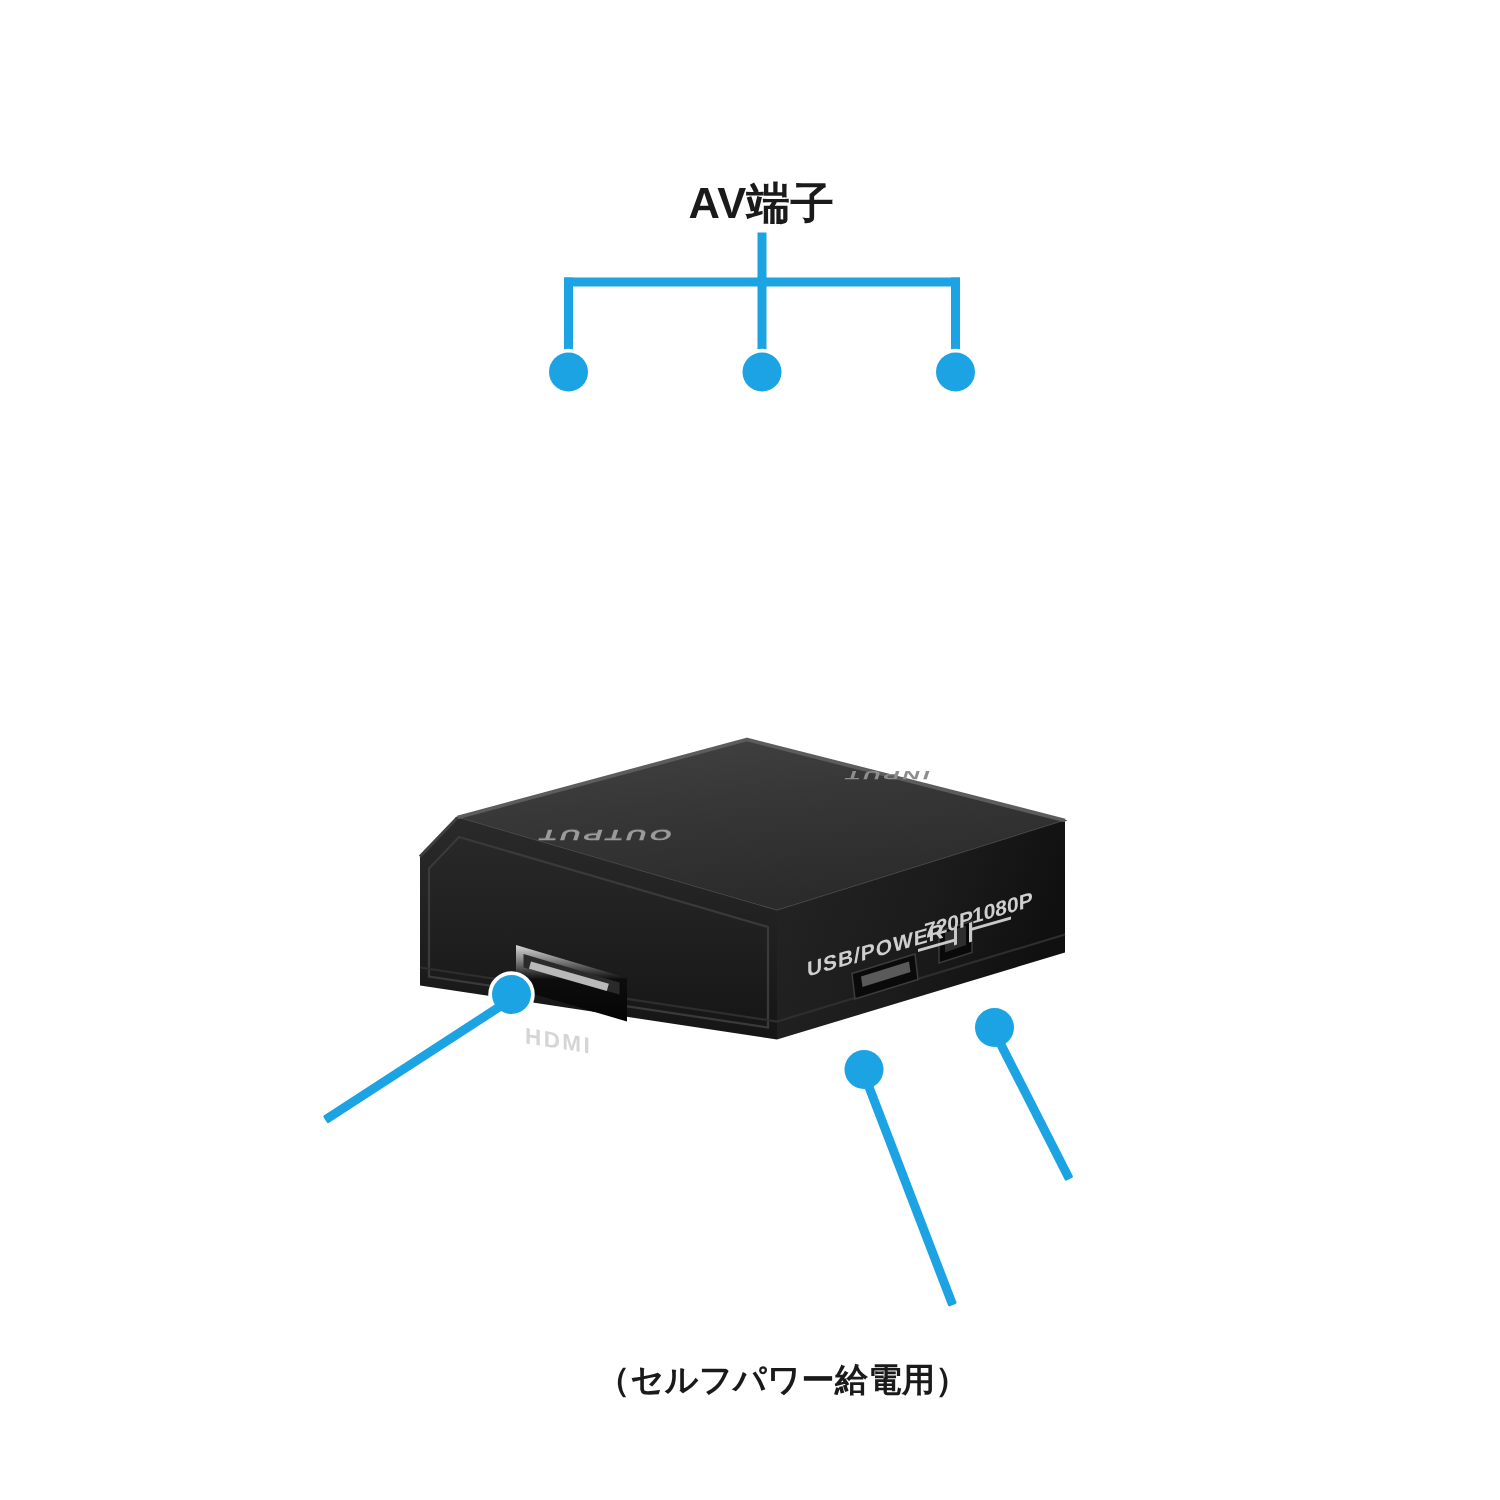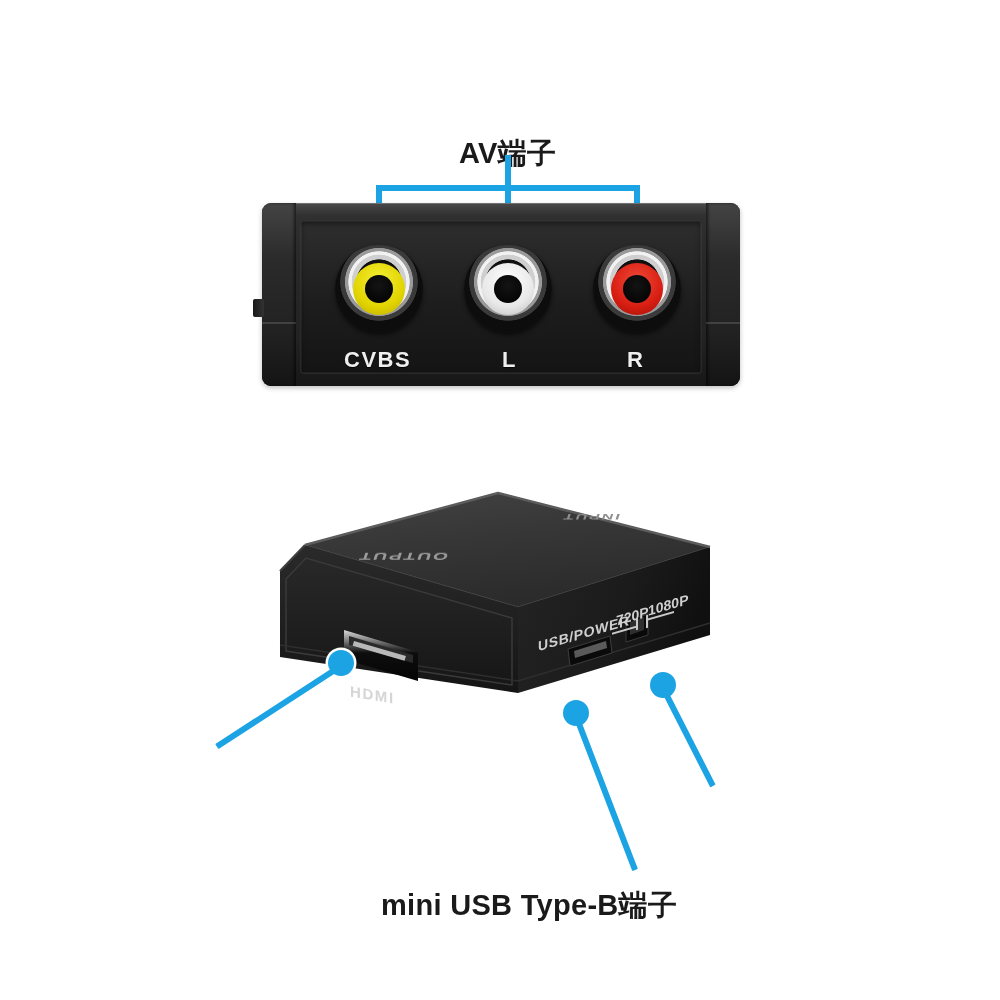--- a/index.html
+++ b/index.html
@@ -7,21 +7,21 @@
        font-family:"Liberation Sans","DejaVu Sans",sans-serif;color:#1a1a1a;}
 
   .stage{position:absolute;inset:0;}
 
   
   .cl-line{position:absolute;background:#1ca3e3;}
   .cl-dot{position:absolute;border-radius:50%;background:#1ca3e3;
           box-shadow:0 0 0 2.5px #ffffff;}
   .cl-diag{position:absolute;transform-origin:0 50%;height:6px;background:#1ca3e3;border-radius:1px;}
 
-  .callout-text{position:absolute;white-space:nowrap;color:#1a1a1a;font-weight:600;margin-top:18px;}
+  .callout-text{position:absolute;white-space:nowrap;color:#1a1a1a;font-weight:600;}
 
   
   #top-device{position:absolute;left:262px;top:203px;width:478px;height:183px;}
   .td-body{position:absolute;inset:0;border-radius:9px;
     background:
       linear-gradient(180deg,#4a4a4a 0%,#303030 7%,#272727 35%,#232323 72%,#171717 100%);
     box-shadow:inset 0 1px 0 rgba(255,255,255,.22), 0 2px 5px rgba(0,0,0,.25);}
   .td-sidecap{position:absolute;top:0;height:100%;width:34px;
     background:linear-gradient(180deg,#444 0%,#2b2b2b 30%,#222 70%,#141414 100%);}
   .td-sidecap.left{left:0;border-radius:9px 0 0 9px;
@@ -67,46 +67,20 @@
 
   <div class="cl-line" style="left:505px;top:155px;width:6px;height:33px;"></div>
   <div class="cl-line" style="left:376px;top:185px;width:264px;height:6px;"></div>
   <div class="cl-line" style="left:376px;top:185px;width:6px;height:62px;"></div>
   <div class="cl-line" style="left:505px;top:185px;width:6px;height:62px;"></div>
   <div class="cl-line" style="left:634px;top:185px;width:6px;height:62px;"></div>
   <div class="cl-dot" style="left:366px;top:235px;width:26px;height:26px;"></div>
   <div class="cl-dot" style="left:495px;top:235px;width:26px;height:26px;"></div>
   <div class="cl-dot" style="left:624px;top:235px;width:26px;height:26px;"></div>
 
-  <div id="top-device">
-    <div class="td-body"></div>
-    <div class="td-sidecap left"></div>
-    <div class="td-sidecap right"></div>
-    <div class="td-seam" style="top:119px;left:0;width:34px;"></div>
-    <div class="td-seam" style="top:119px;right:0;left:auto;width:34px;"></div>
-    <div class="td-tab"></div>
-    <div class="td-panel"></div>
-
-    <div class="rca yellow" style="left:73px;top:42px;">
-      <div class="ring"></div>
-      <div class="hole"></div>
-    </div>
-    <div class="rca white" style="left:202px;top:42px;">
-      <div class="ring"></div>
-      <div class="hole"></div>
-    </div>
-    <div class="rca red" style="left:331px;top:42px;">
-      <div class="ring"></div>
-      <div class="hole"></div>
-    </div>
-
-    <div class="port-label" style="left:82px;top:144px;">CVBS</div>
-    <div class="port-label" style="left:240px;top:144px;">L</div>
-    <div class="port-label" style="left:365px;top:144px;">R</div>
-  </div>
 
   <div id="bottom-device">
     <svg width="500" height="255" viewBox="0 0 500 255">
       <defs>
         <linearGradient id="gTop" x1="0" y1="0" x2="0.35" y2="1">
           <stop offset="0%" stop-color="#434343"></stop>
           <stop offset="45%" stop-color="#373737"></stop>
           <stop offset="100%" stop-color="#2b2b2b"></stop>
         </linearGradient>
         <linearGradient id="gFront" x1="0" y1="0" x2="0" y2="1">
@@ -189,18 +163,18 @@
                 transform:skewY(-16deg);"></div>
     <div style="position:absolute;left:396px;top:130px;width:28px;height:2px;background:#c9c9c9;
                 transform:skewY(-16deg);"></div>
   </div>
 
   <div class="cl-dot" style="left:328px;top:650px;width:26px;height:26px;"></div>
   <div class="cl-diag" style="left:341px;top:663px;width:148px;transform:rotate(147deg);"></div>
 
   <div class="cl-dot" style="left:563px;top:700px;width:26px;height:26px;"></div>
   <div class="cl-diag" style="left:576px;top:713px;width:165px;transform:rotate(69deg);"></div>
-  <div class="callout-text lbl-main" style="left:381px;top:868px;">mini USB Type-B端子</div>
+  <div class="callout-text lbl-sub" style="left:398px;top:905px;">（セルフパワー給電用）</div>
 
   <div class="cl-dot" style="left:650px;top:672px;width:26px;height:26px;"></div>
   <div class="cl-diag" style="left:663px;top:685px;width:110px;transform:rotate(63deg);"></div>
 
 </div>
 
 </body></html>

